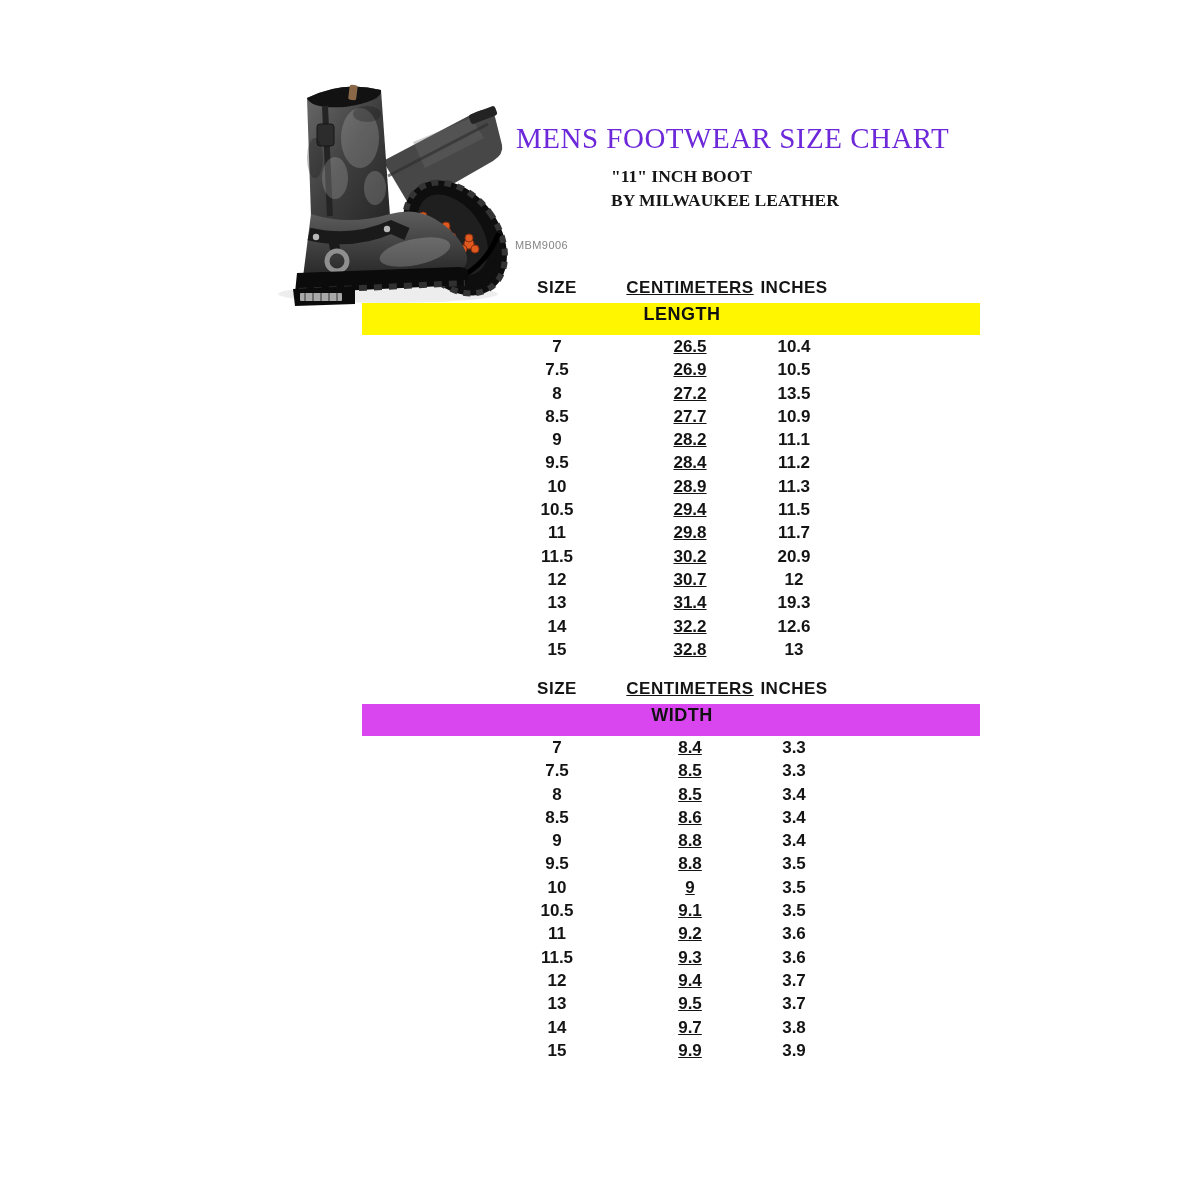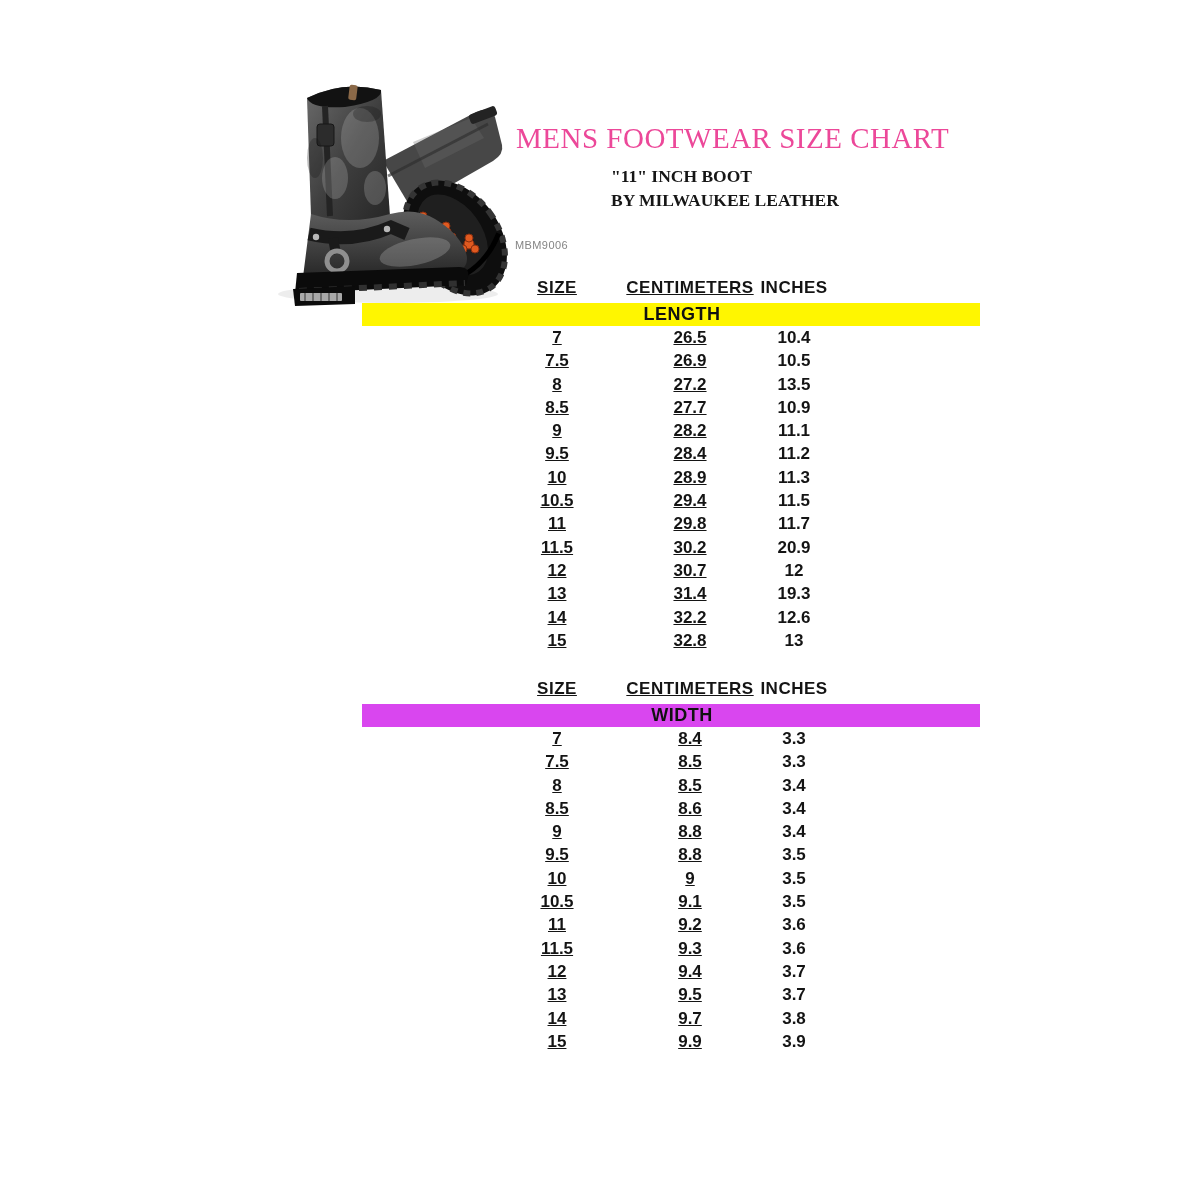--- a/index.html
+++ b/index.html
@@ -5,21 +5,21 @@
   html,body { margin:0; padding:0; background:#ffffff; }
   .page {
     position:relative; width:1200px; height:1200px; background:#ffffff;
     font-family:"Liberation Sans", sans-serif; overflow:hidden;
   }
   .boot-photo { position:absolute; left:263px; top:66px; width:258px; height:240px; }
 
   .title {
     position:absolute; left:516px; top:122px; margin:0;
     font-family:"Liberation Serif", serif; font-weight:400;
-    font-size:29px; letter-spacing:0.5px; color:#ec4899; white-space:nowrap;
+    font-size:29px; letter-spacing:0.5px; color:#6d28d9; white-space:nowrap;
   }
   .subtitle {
     position:absolute; left:611px; margin:0;
     font-family:"Liberation Serif", serif; font-weight:700;
     font-size:17.5px; color:#161616; white-space:nowrap;
   }
   .sub1 { top:166px; }
   .sub2 { top:190px; }
   .model-code {
     position:absolute; left:515px; top:239px;
@@ -28,26 +28,26 @@
 
   .table { position:absolute; left:362px; width:618px; }
   .t1 { top:277px; }
   .t2 { top:678px; }
 
   .thead { position:relative; height:26px; line-height:22px; }
   .c {
     position:absolute; top:0; width:160px; text-align:center;
     font-weight:700; font-size:17px; color:#141414; white-space:nowrap;
   }
-  .c1 { left:115px;text-decoration:underline; }
+  .c1 { left:115px; }
   .c2 { left:248px;text-decoration:underline; }
   .c3 { left:352px; }
   .thead .c { letter-spacing:0.5px; }
 
-  .band { position:relative; height:23px; background:#fff600; }
+  .band { position:relative; height:32px; background:#fff600; }
   .band-label {
     position:absolute; left:22px; right:0; top:0; text-align:center;
     line-height:23px; font-size:18px; font-weight:700; letter-spacing:0.5px; color:#111111;
   }
 
   .rows { position:relative; }
   .trow { position:relative; height:23.3px; line-height:23.3px; }
 </style>
 </head>
 <body>

